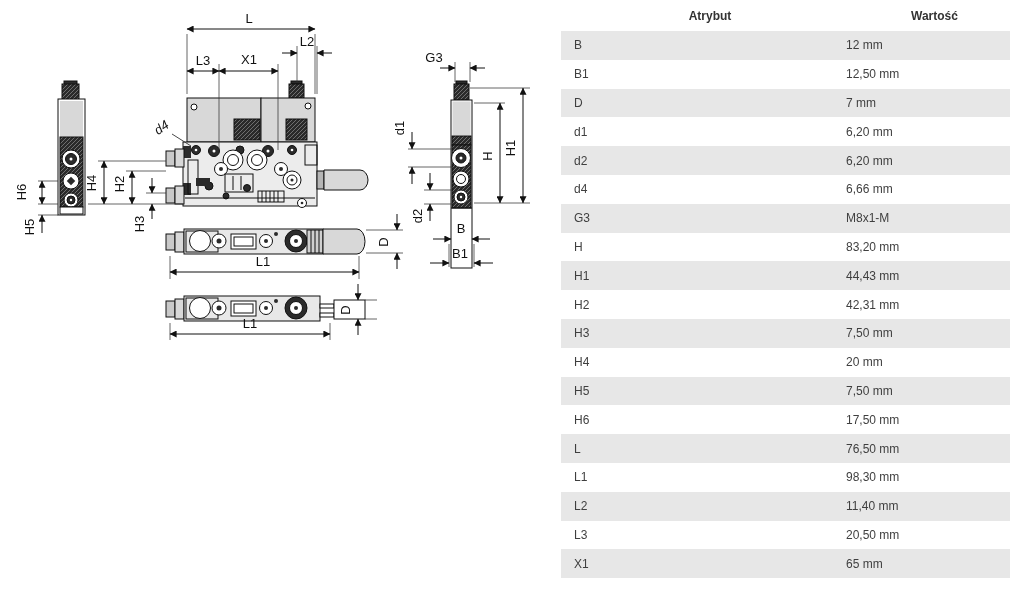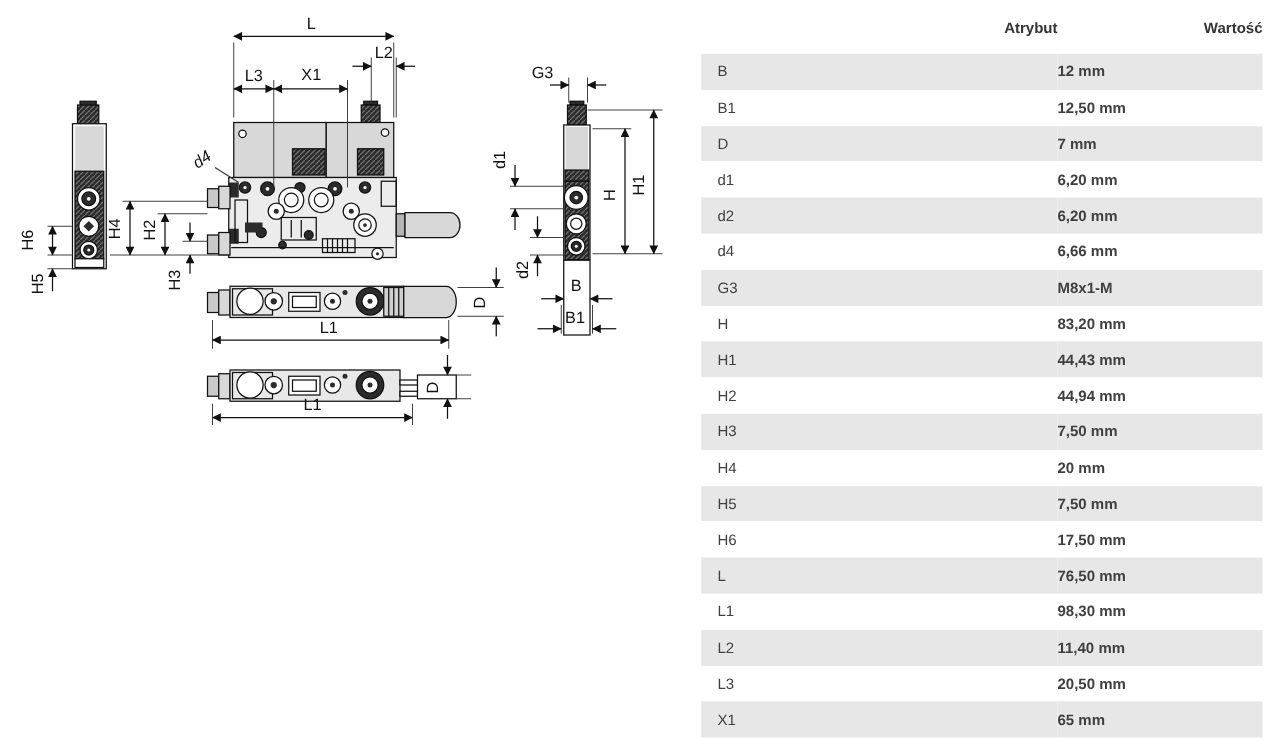--- a/index.html
+++ b/index.html
@@ -3,25 +3,25 @@
 <meta charset="utf-8">
 <style>
   html,body{margin:0;padding:0;background:#fff;}
   .page{position:relative;width:1024px;height:593px;background:#fff;overflow:hidden;
         font-family:"Liberation Sans",sans-serif;}
   .drawing{position:absolute;left:0;top:0;width:560px;height:593px;}
   .dim-label{font-family:"Liberation Sans",sans-serif;font-size:13px;fill:#111;}
   .table-panel{position:absolute;left:561px;top:0;width:449px;}
   table{border-collapse:collapse;table-layout:fixed;width:449px;}
   col.c1{width:285px;} col.c2{width:164px;}
-  th{height:43px;text-align:right;vertical-align:middle;padding:0 0 0 13px;
+  th{height:31px;text-align:center;vertical-align:middle;padding:0 0 0 13px;
      font-size:12px;font-weight:bold;color:var(--header-text,#333);}
   td{height:28.8px;vertical-align:middle;padding:0 0 0 13px;
      font-size:12px;color:var(--text,#3f3f3f);background:#fff;}
-  td:last-child{padding-left:0;font-weight:bold;}
+  td:last-child{padding-left:0;}
   tr.alt td{background:var(--row-alt,#e7e7e7);}
 </style>
 </head>
 <body>
 
 <div class="page">
 
   <div class="drawing">
     <svg width="560" height="593" viewBox="0 0 560 593" xmlns="http://www.w3.org/2000/svg">
       <defs>
@@ -384,21 +384,21 @@
           <tr>
             <td>H</td>
             <td>83,20 mm</td>
           </tr>
           <tr class="alt">
             <td>H1</td>
             <td>44,43 mm</td>
           </tr>
           <tr>
             <td>H2</td>
-            <td>44,94 mm</td>
+            <td>42,31 mm</td>
           </tr>
           <tr class="alt">
             <td>H3</td>
             <td>7,50 mm</td>
           </tr>
           <tr>
             <td>H4</td>
             <td>20 mm</td>
           </tr>
           <tr class="alt">

